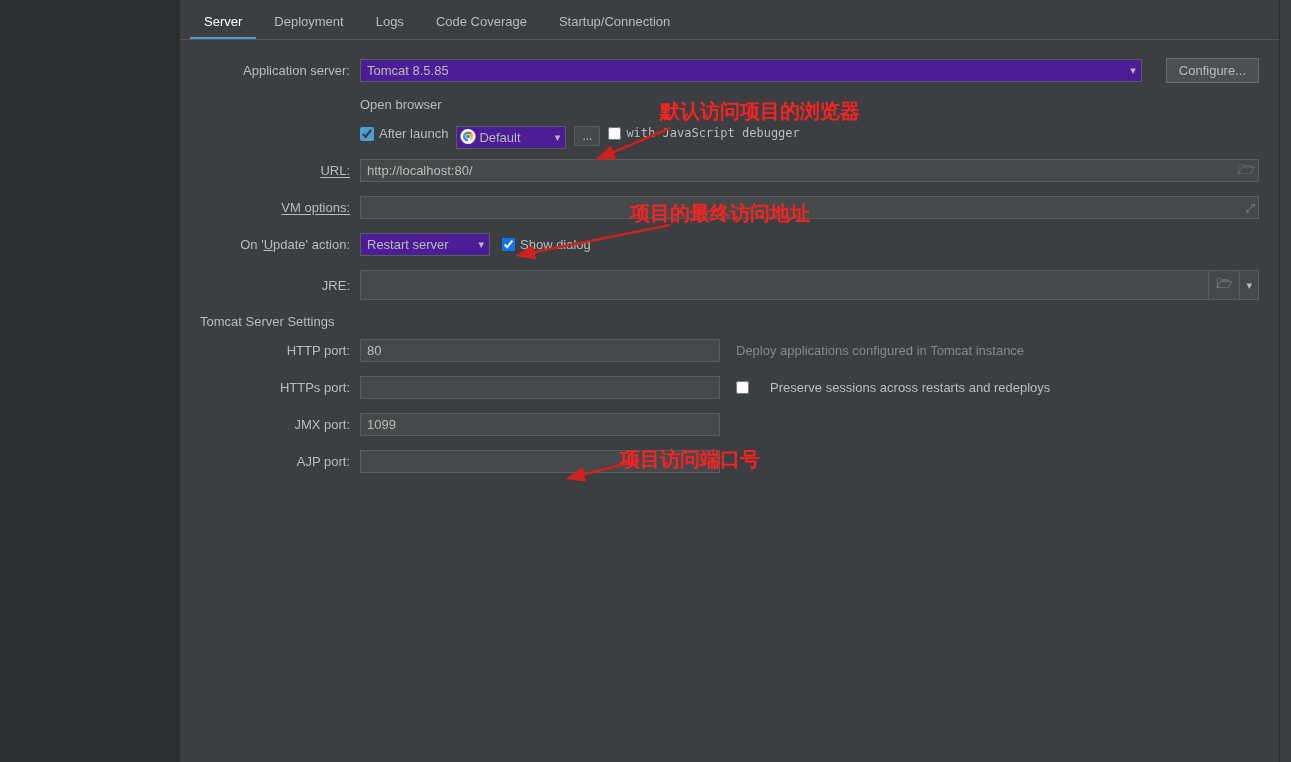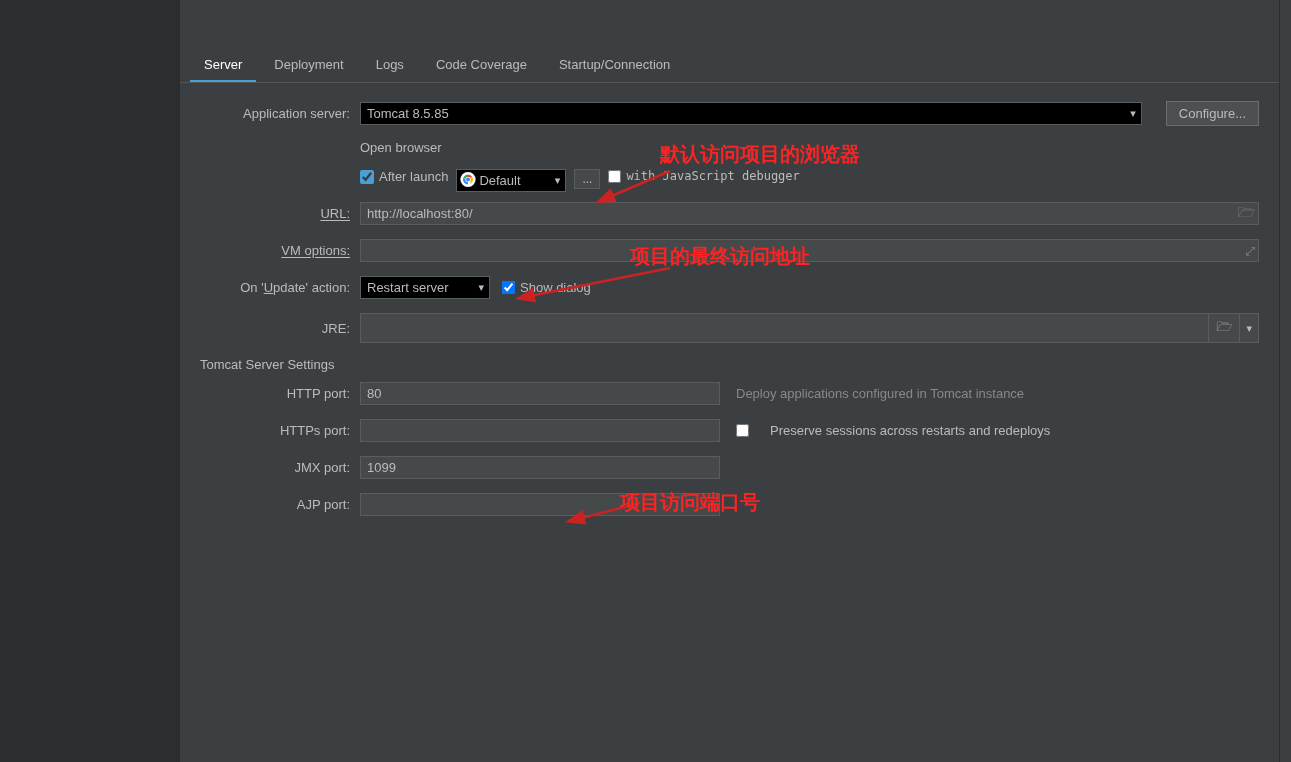--- a/index.html
+++ b/index.html
@@ -19,21 +19,20 @@
       flex-shrink: 0;
     }
     
     .tabs {
       display: flex;
       border-bottom: 1px solid #555;
       background: #3c3f41;
       padding: 0 10px;
       padding-top: 8px;
       gap: 4px;
-      margin-top: 43px;
     }
     .tab {
       padding: 6px 14px 8px;
       cursor: pointer;
       color: #bbbbbb;
       border-bottom: 2px solid transparent;
       font-size: 13px;
       user-select: none;
     }
     .tab.active {
@@ -63,21 +62,21 @@
     .input-field {
       background: #45494a;
       border: 1px solid #5a5d5e;
       color: #bbbbbb;
       padding: 3px 6px;
       font-size: 13px;
       outline: none;
       flex: 1;
     }
     select.styled-select {
-      background: #000000;
+      background: #4c1d95;
       border: 1px solid #5a5d5e;
       color: #bbbbbb;
       padding: 3px 6px;
       font-size: 13px;
       outline: none;
       cursor: pointer;
       appearance: none;
       -webkit-appearance: none;
     }
     .app-server-select {

